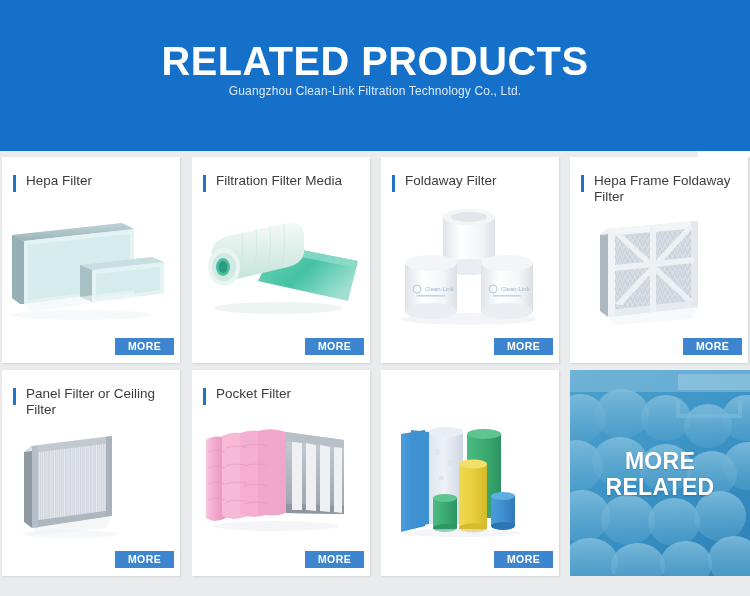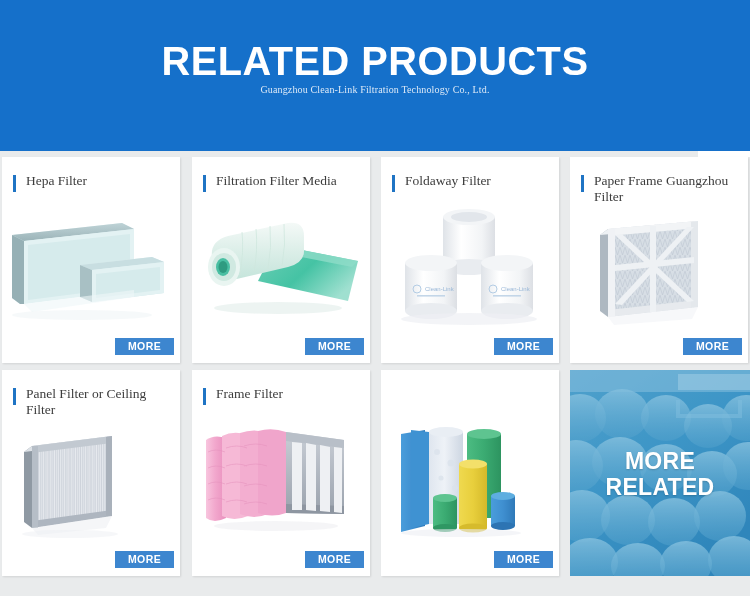--- a/index.html
+++ b/index.html
@@ -37,23 +37,23 @@
     line-height: 44px;
     font-family: "Liberation Sans", sans-serif;
     transform: scaleX(0.97);
   }
   .header-subtitle {
     position: absolute;
     top: 84px;
     left: 0;
     width: 750px;
     color: #dce9f7;
-    font-size: 10px;
+    font-size: 12px;
     letter-spacing: 0.15px;
-    font-family: Liberation Serif, serif;
+    font-family: Liberation Sans, sans-serif;
   }
 
   
   .grid {
     position: absolute;
     top: 157px;
     left: 0;
     width: 750px;
     height: 439px;
     background: #e9ebec;
@@ -95,21 +95,21 @@
     background: #1f74c4;
     flex: 0 0 auto;
     margin-top: 2px;
   }
   .card-title-text {
     margin-left: 10px;
     color: #3c3c3c;
     font-size: 13.5px;
     line-height: 16px;
     font-weight: normal;
-    font-family: Liberation Serif, serif;
+    font-family: Liberation Sans, sans-serif;
   }
 
   .card-img {
     position: absolute;
     left: 0;
     top: 48px;
     width: 178px;
     height: 125px;
     overflow: hidden;
   }
@@ -291,21 +291,21 @@
 
             <ellipse cx="88" cy="114" rx="68" ry="6" fill="#eef0f3" opacity="0.7"></ellipse>
           </svg>
         </div>
         <div class="more-btn">MORE</div>
       </div>
 
       <div class="card c3">
         <div class="card-title">
           <span class="accent-bar"></span>
-          <span class="card-title-text">Paper Frame Guangzhou Filter</span>
+          <span class="card-title-text">Hepa Frame Foldaway Filter</span>
         </div>
         <div class="card-img" style="top:58px;height:115px;">
           <svg width="178" height="115" viewBox="0 0 178 115">
             <defs>
               <linearGradient id="pf1" x1="0" y1="0" x2="1" y2="0.3">
                 <stop offset="0" stop-color="#ced6dd"></stop>
                   <stop offset="0.5" stop-color="#dfe5ea"></stop>
                   <stop offset="1" stop-color="#c2cbd3"></stop>
               </linearGradient>
               <pattern id="pleat" width="5" height="8" patternUnits="userSpaceOnUse">
@@ -375,21 +375,21 @@
             <polygon points="30,100 110,88 104,100 36,107" fill="#eef0f3" opacity="0.6"></polygon>
             <ellipse cx="68" cy="106" rx="48" ry="4" fill="#eef0f3" opacity="0.5"></ellipse>
           </svg>
         </div>
         <div class="more-btn">MORE</div>
       </div>
 
       <div class="card c1">
         <div class="card-title">
           <span class="accent-bar"></span>
-          <span class="card-title-text">Frame Filter</span>
+          <span class="card-title-text">Pocket Filter</span>
         </div>
         <div class="card-img">
           <svg width="178" height="125" viewBox="0 0 178 125">
             <defs>
               <linearGradient id="pk1" x1="0" y1="0" x2="1" y2="0">
                 <stop offset="0" stop-color="#f8c5de"></stop>
                   <stop offset="0.45" stop-color="#f2a8cd"></stop>
                 <stop offset="1" stop-color="#e98fbe"></stop>
               </linearGradient>
               <linearGradient id="pk2" x1="0" y1="0" x2="0" y2="1">

